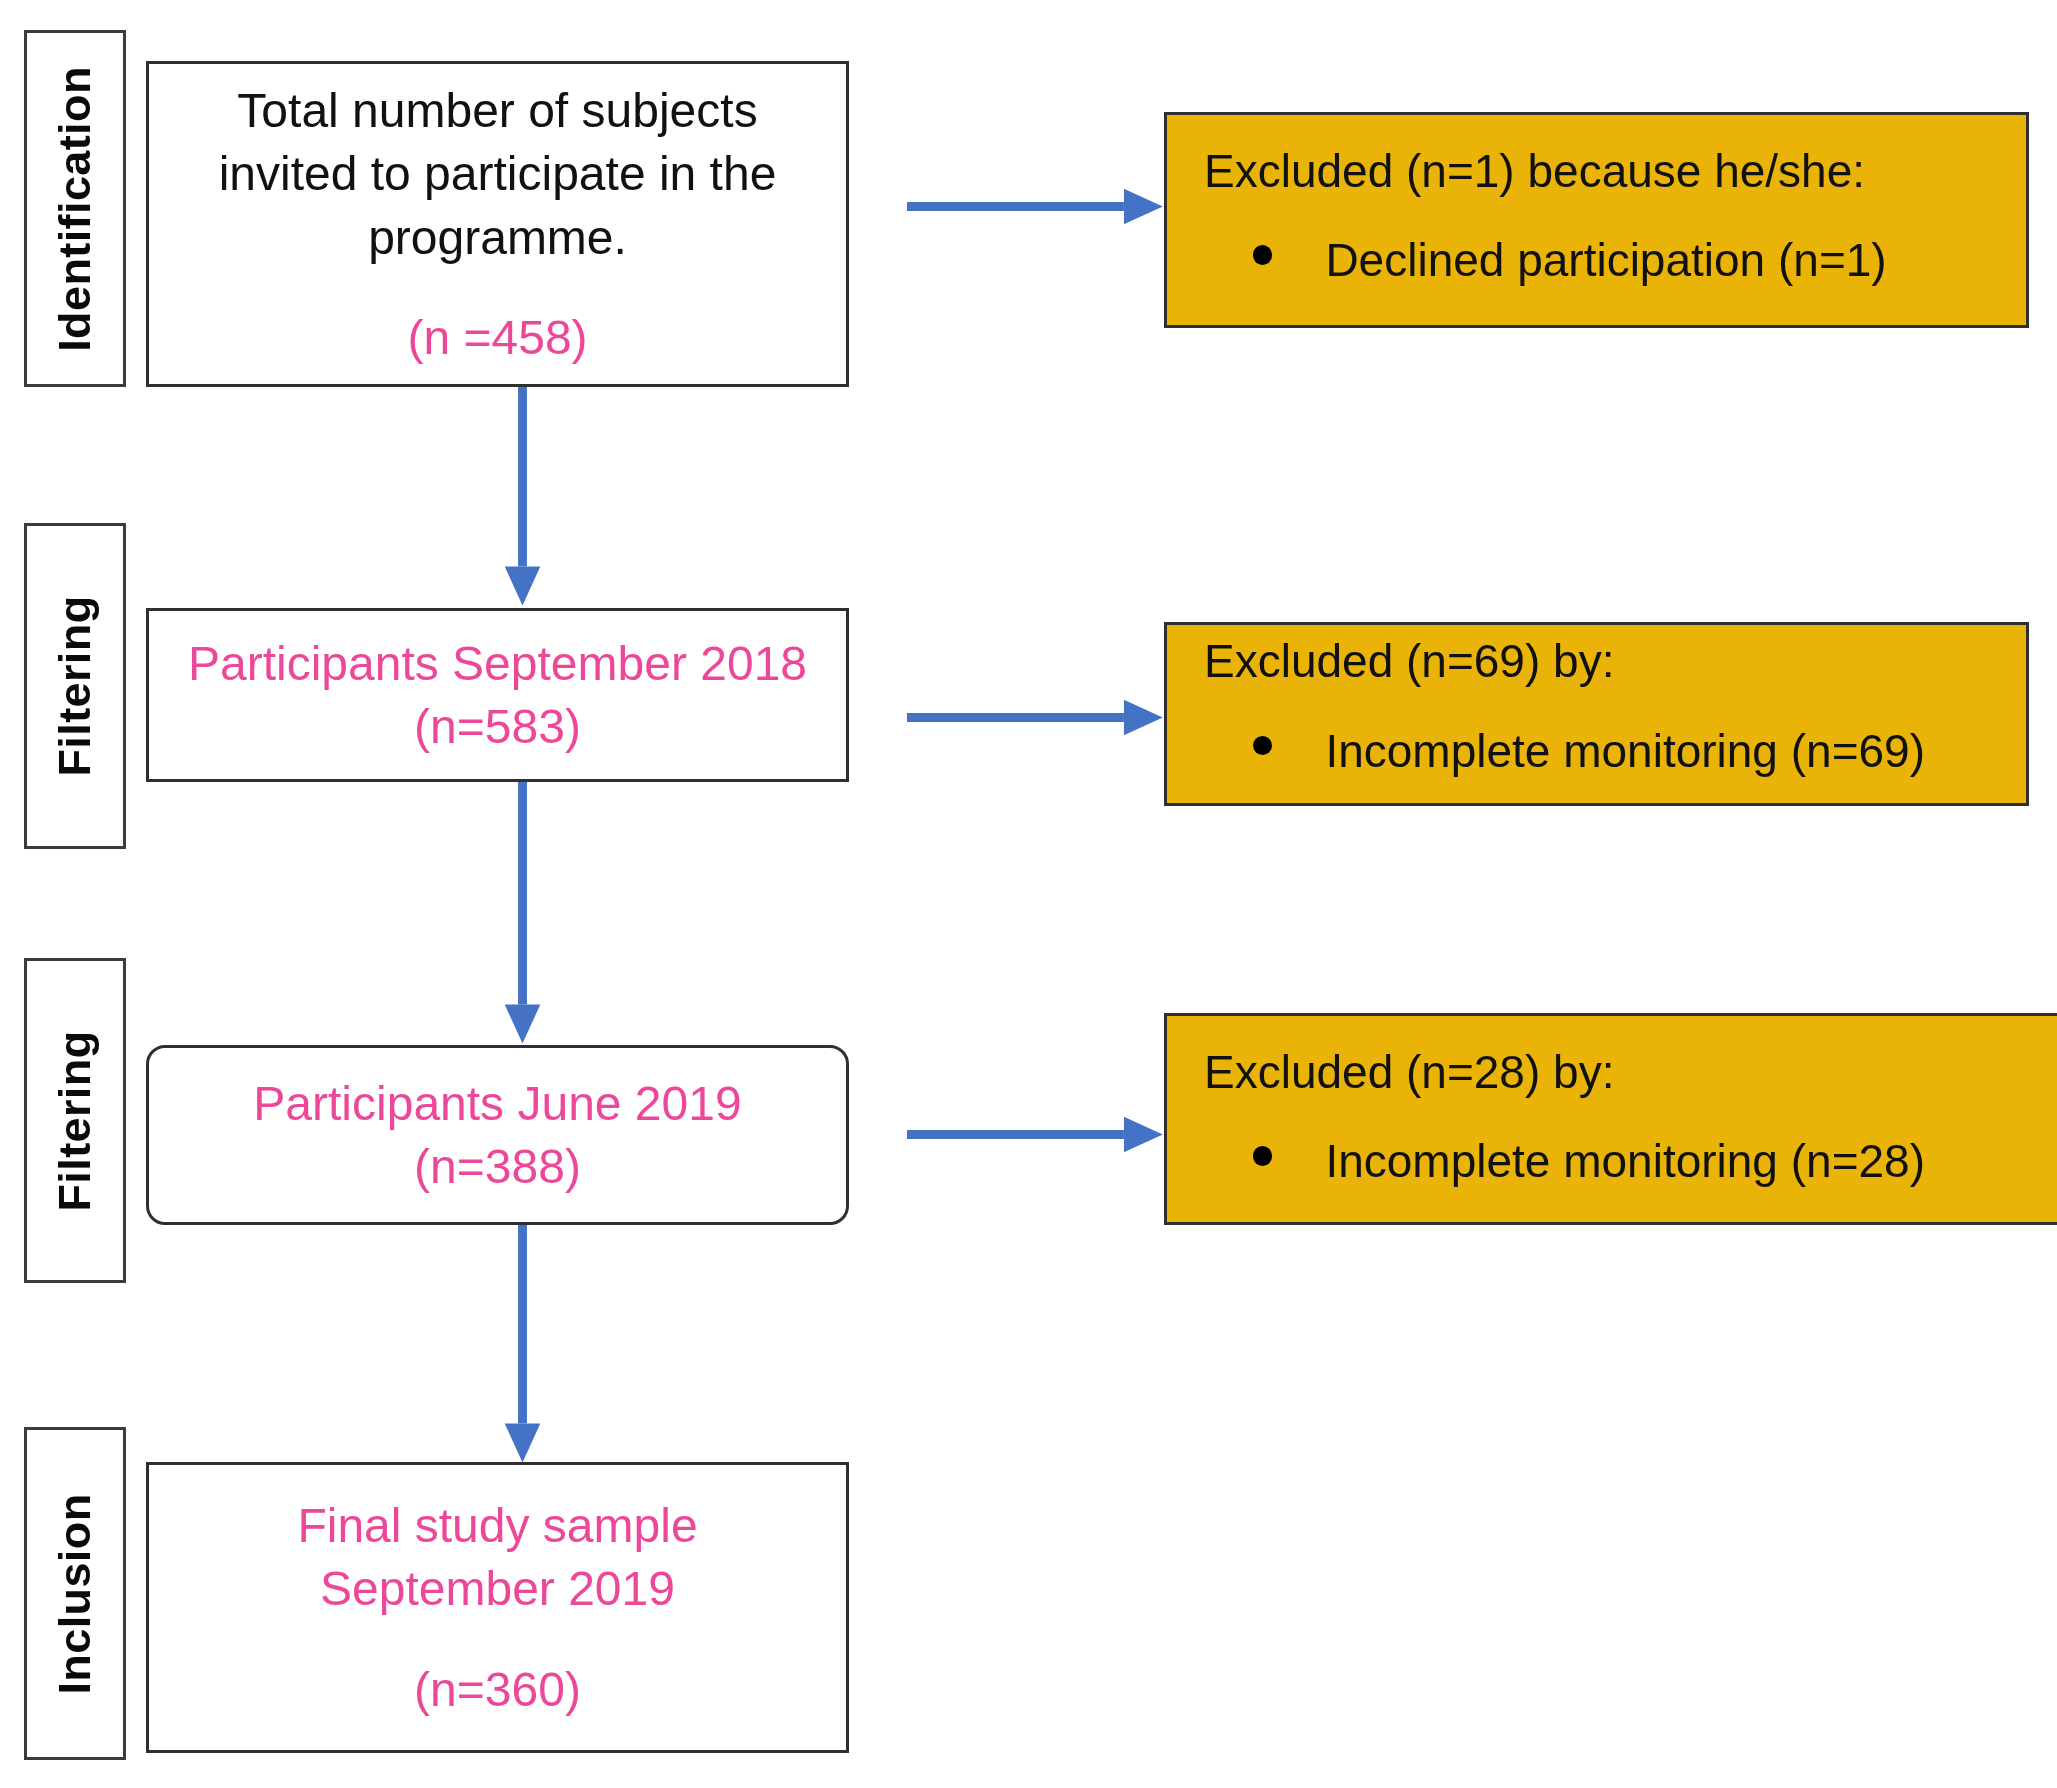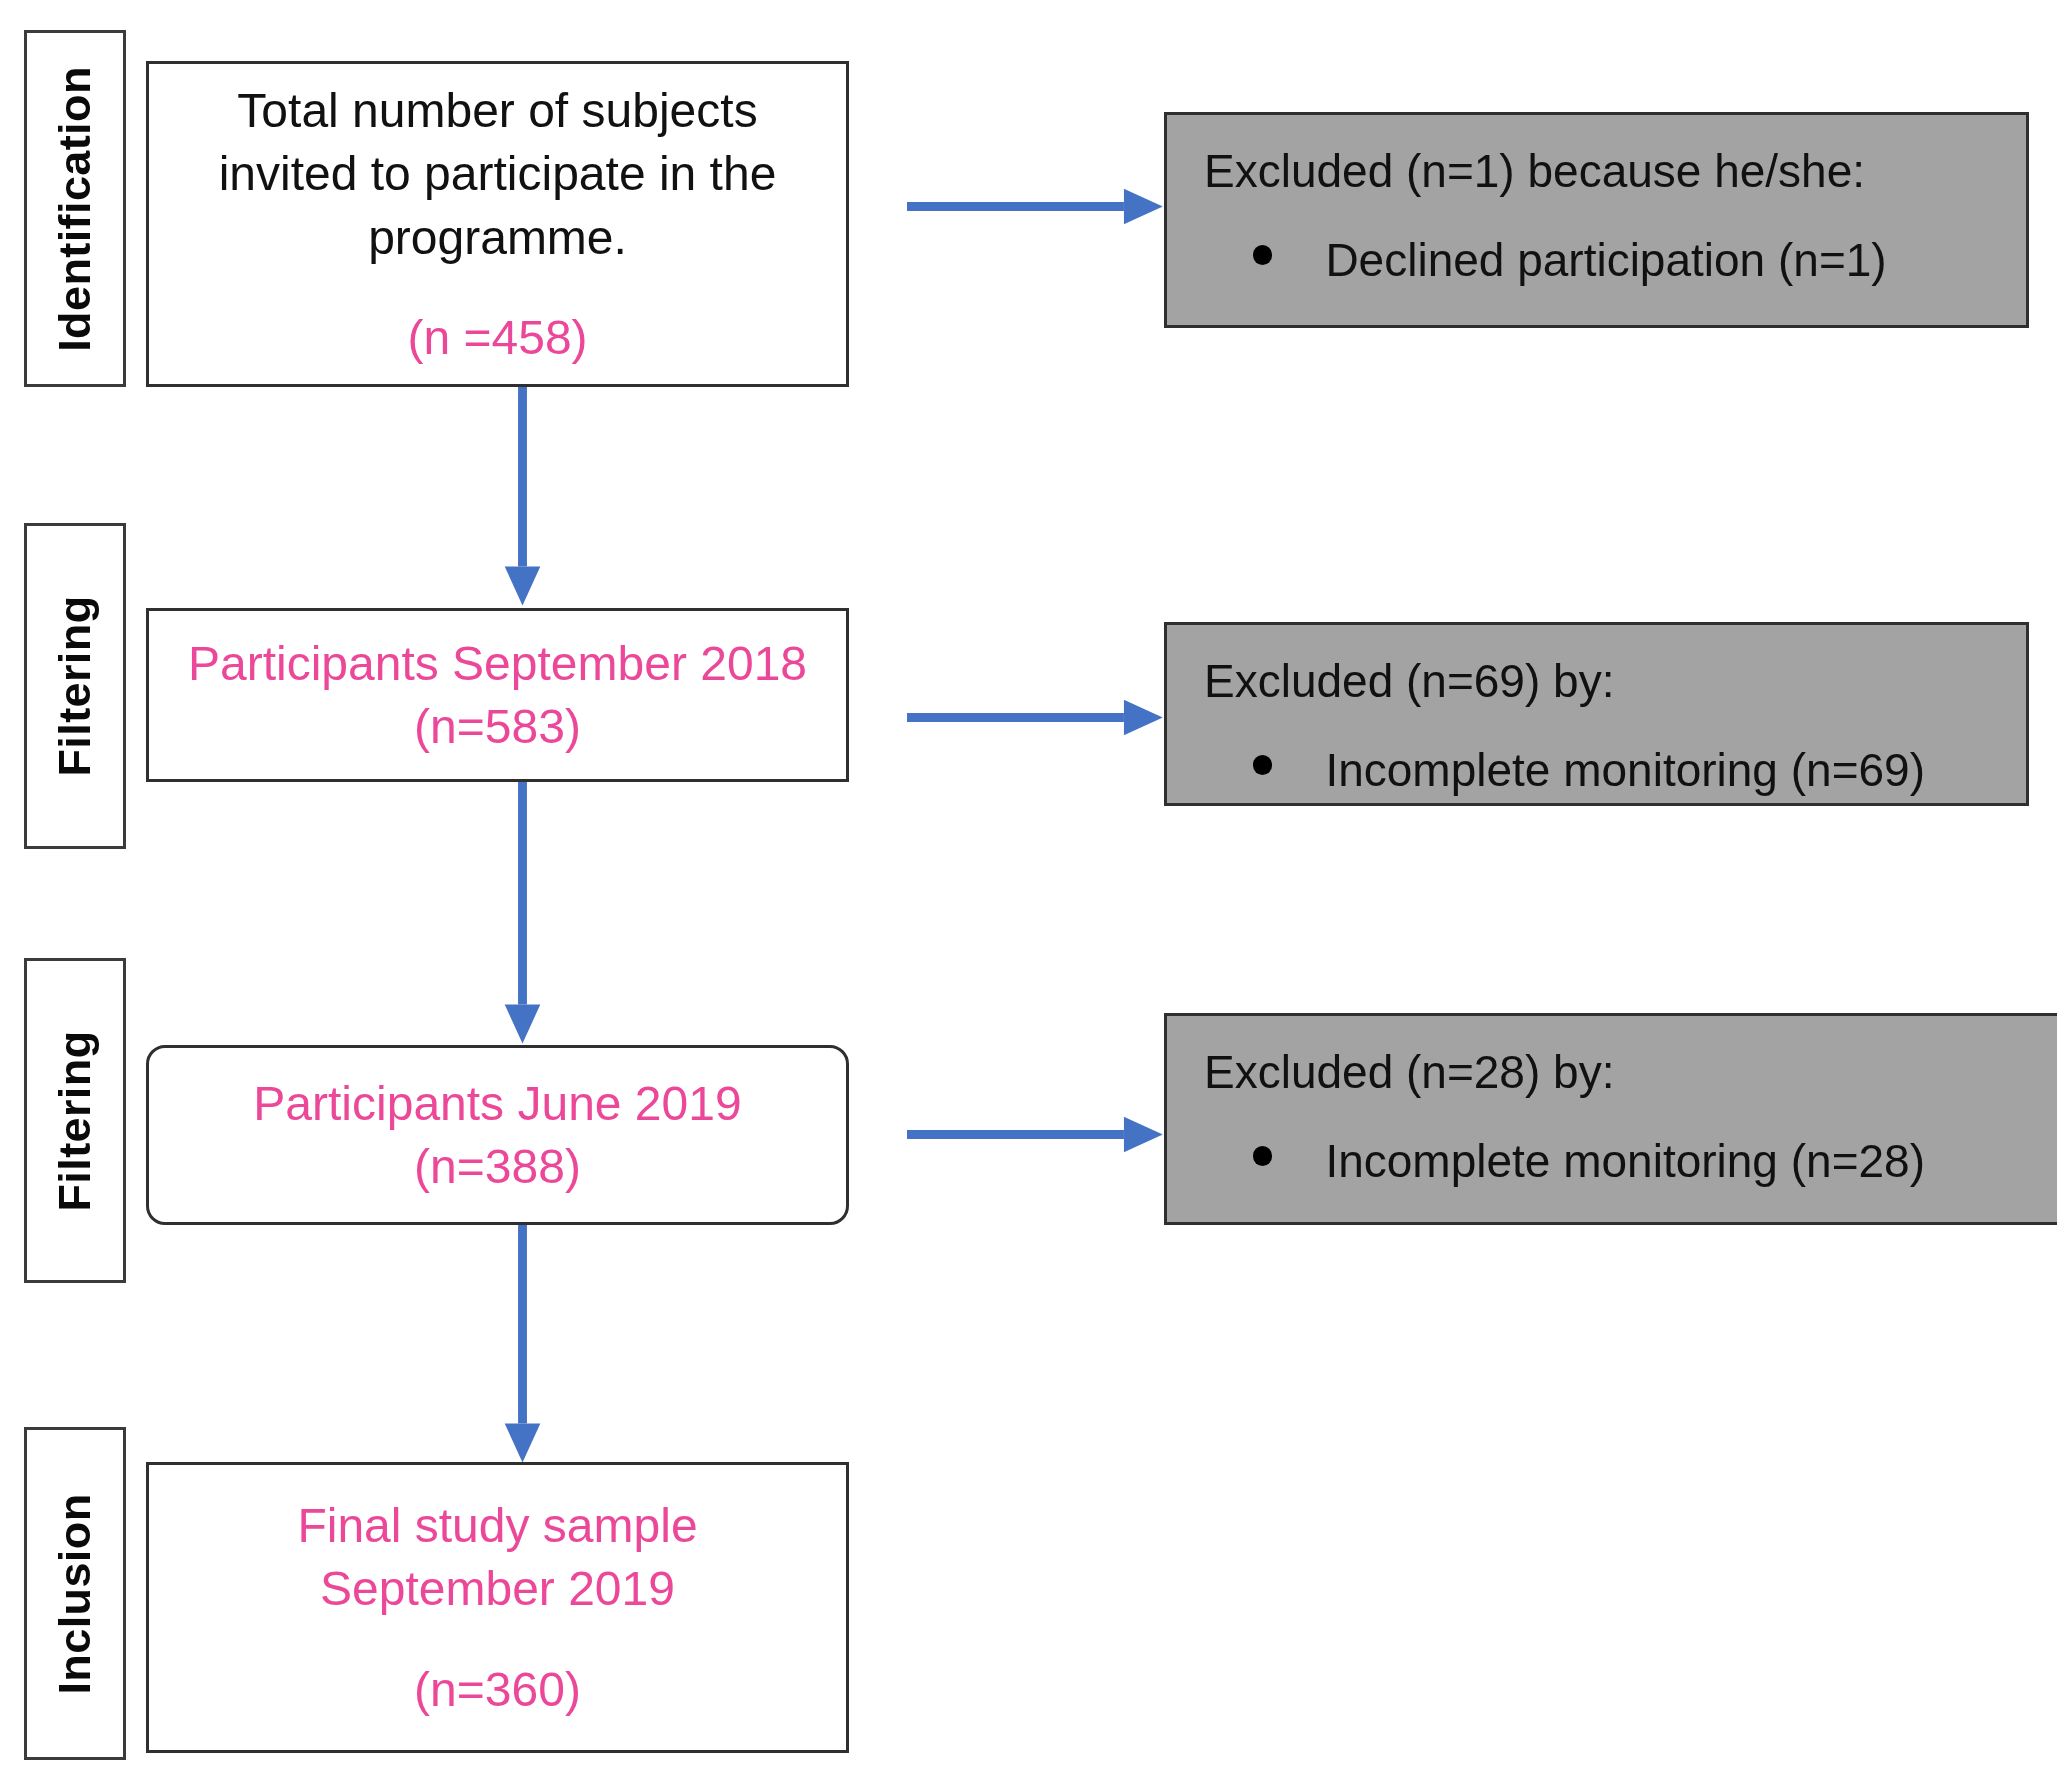--- a/index.html
+++ b/index.html
@@ -65,21 +65,21 @@
     font-size: 48px;
     line-height: 1.32;
     color: #111111;
   }
 
   
   .excl-box {
     position: absolute;
     box-sizing: border-box;
     border: 3.2px solid #2f2f2f;
-    background: #a3a3a3;
+    background: #eab308;
     padding: 27.5px 31px 23px 37px;
     display: flex;
     flex-direction: column;
     justify-content: flex-start;
   }
   .excl-box .excl-head {
     font-size: 46px;
     line-height: 1.25;
     color: #111111;
     white-space: nowrap;
@@ -165,21 +165,21 @@
   <div class="excl-box" style="left:1164px; top:112px; width:865px; height:216px;">
     <div class="excl-head">Excluded (n=1) because he/she:</div>
     <ul class="excl-list">
       <li class="excl-item">
         <span class="bullet-dot"></span>
         <span>Declined participation (n=1)</span>
       </li>
     </ul>
   </div>
 
-  <div class="excl-box" style="left:1164px; top:622px; width:865px; height:184px;">
+  <div class="excl-box" style="left:1164px; top:622px; width:865px; height:184px;justify-content:flex-end;">
     <div class="excl-head">Excluded (n=69) by:</div>
     <ul class="excl-list">
       <li class="excl-item">
         <span class="bullet-dot"></span>
         <span>Incomplete monitoring (n=69)</span>
       </li>
     </ul>
   </div>
 
   <div class="excl-box" style="left:1164px; top:1013px; width:938px; height:212px;">

